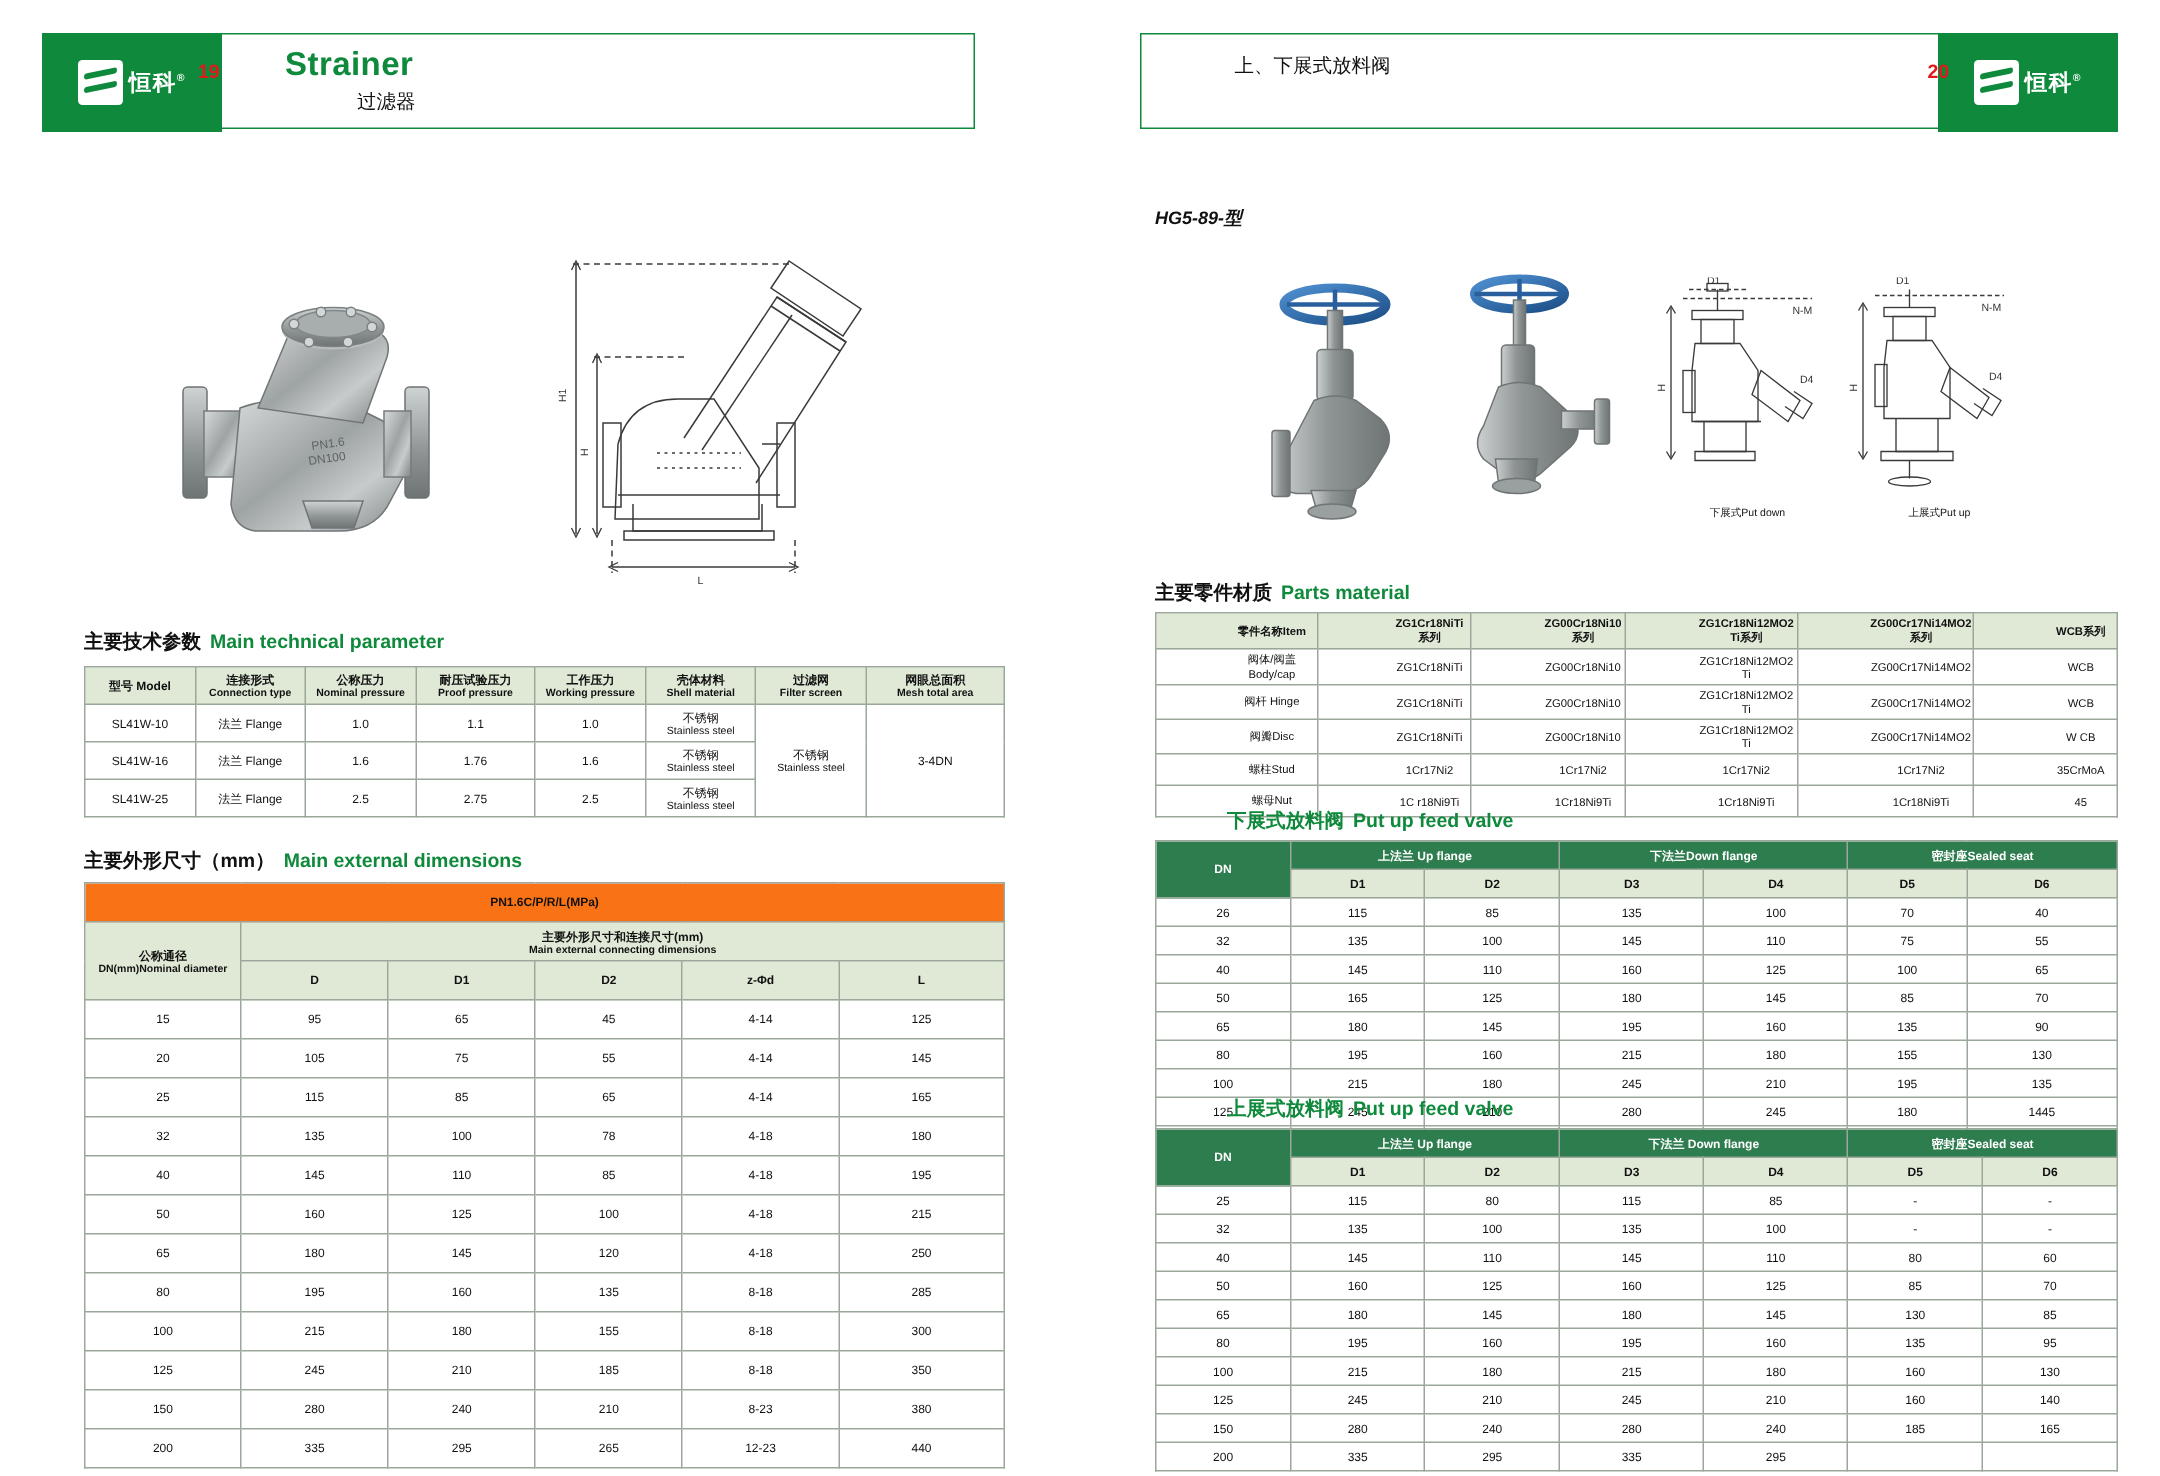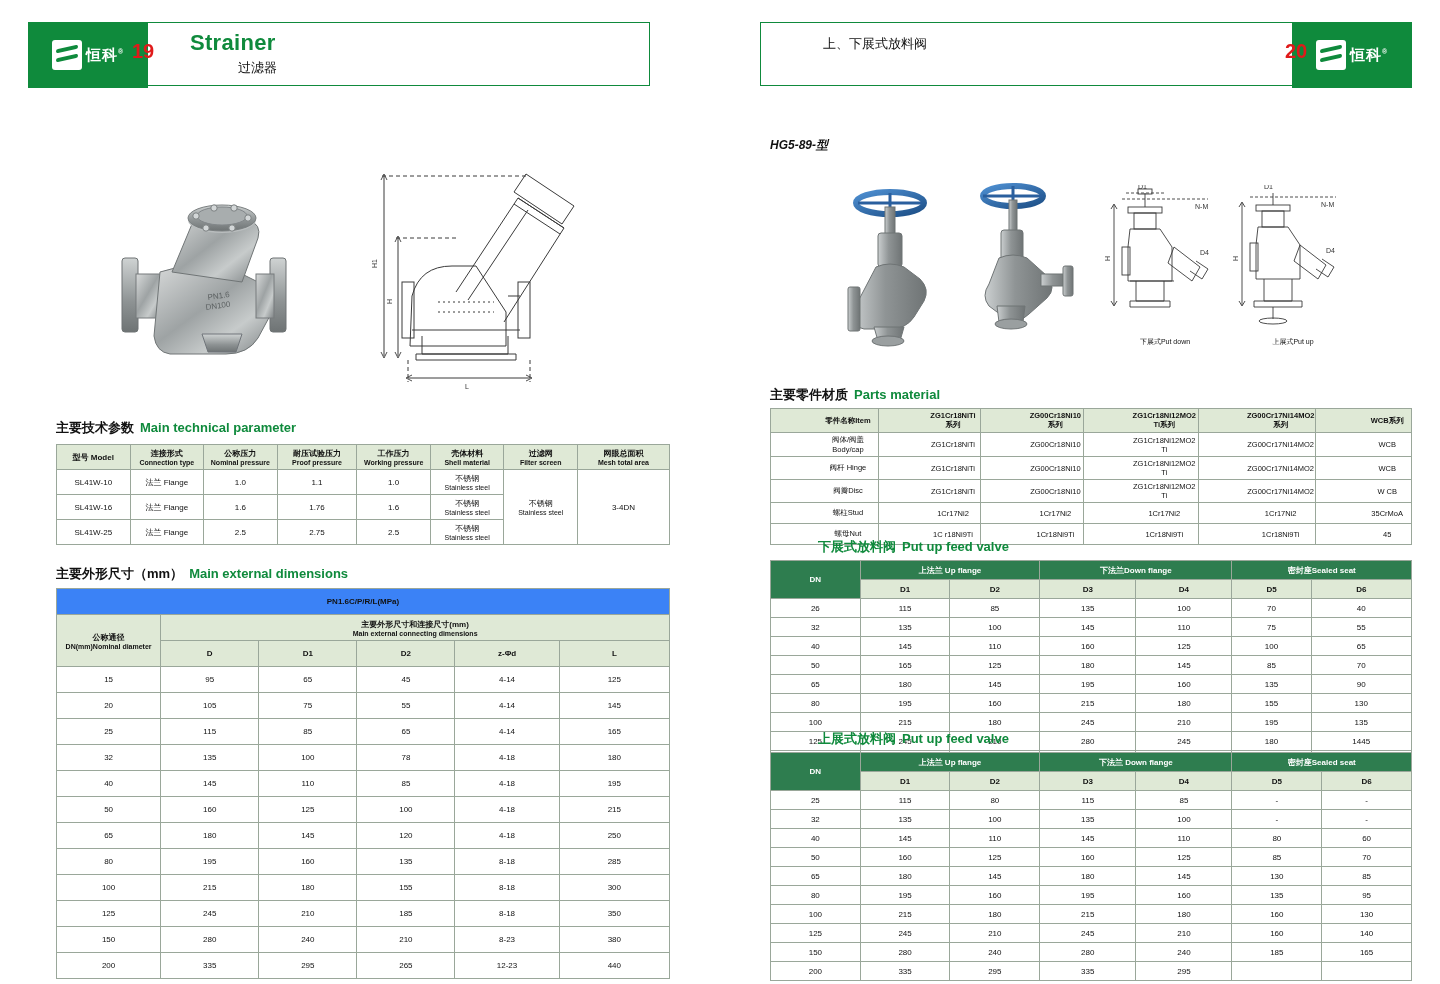--- a/index.html
+++ b/index.html
@@ -11,21 +11,21 @@
   .hdr-logo{width:120px;background:#0f8a3c;display:flex;align-items:center;justify-content:center;}
   .logo-inner{display:flex;align-items:center;gap:4px;}
   .logo-mark{width:30px;height:30px;background:#ffffff;border-radius:3px;position:relative;}
   .logo-mark:before{content:"";position:absolute;left:4px;top:7px;width:22px;height:4px;background:#0f8a3c;transform:skewY(-12deg);border-radius:2px;}
   .logo-mark:after{content:"";position:absolute;left:4px;top:16px;width:22px;height:4px;background:#0f8a3c;transform:skewY(-12deg);border-radius:2px;}
   .logo-cn{color:#fff;font-size:15px;font-weight:bold;letter-spacing:1px;}
   .logo-sup{color:#fff;font-size:7px;vertical-align:super;}
   .hdr-title{border:1px solid #0f8a3c;border-left:none;height:64px;box-sizing:border-box;padding:8px 16px 0 42px;}
   .hdr-title .en{font-size:22px;font-weight:bold;color:#0f8a3c;line-height:1.1;letter-spacing:.3px;}
   .hdr-title .cn{font-size:13px;color:#111;margin-top:4px;margin-left:48px;}
-  .pgnum{position:absolute;font-size:20px;font-weight:bold;color:#e01a1a;}
+  .pgnum{position:absolute;font-size:13px;font-weight:bold;color:#e01a1a;}
 
   
   #hdr-left{left:28px;width:622px;display:flex;}
   #hdr-left .hdr-logo{width:120px;}
   #hdr-left .hdr-title{flex:1;}
   
   #hdr-right{left:760px;width:652px;display:flex;flex-direction:row-reverse;}
   #hdr-right .hdr-logo{width:120px;}
   #hdr-right .hdr-title{flex:1;border:1px solid #0f8a3c;border-right:none;padding-left:14px;}
 
@@ -35,21 +35,21 @@
   .sec-title.green{color:#0f8a3c;padding-left:48px;}
   .model-label{position:absolute;font-size:12px;font-weight:bold;color:#111;}
 
   
   table{border-collapse:collapse;font-size:8px;}
   table td,table th{border:1px solid #9aa79a;text-align:center;vertical-align:middle;padding:2px 1px;font-weight:normal;}
   .hdrow td{background:#dfe9d6;font-weight:bold;}
   .hdrow-dark td{background:#2e7d4f;color:#fff;font-weight:bold;}
   .t-cn{display:block;font-size:8px;}
   .t-en{display:block;font-size:7px;}
-  .pn-row td{background:#3b82f6;font-weight:bold;font-size:8px;}
+  .pn-row td{background:#f97316;font-weight:bold;font-size:8px;}
 
   .tbl-wrap{position:absolute;}
 
   
   #tbl-tech{left:56px;top:444px;width:614px;}
   #tbl-tech table{width:100%;}
   #tbl-tech td{height:20px;}
 
   
   #tbl-dims{left:56px;top:588px;width:614px;}

